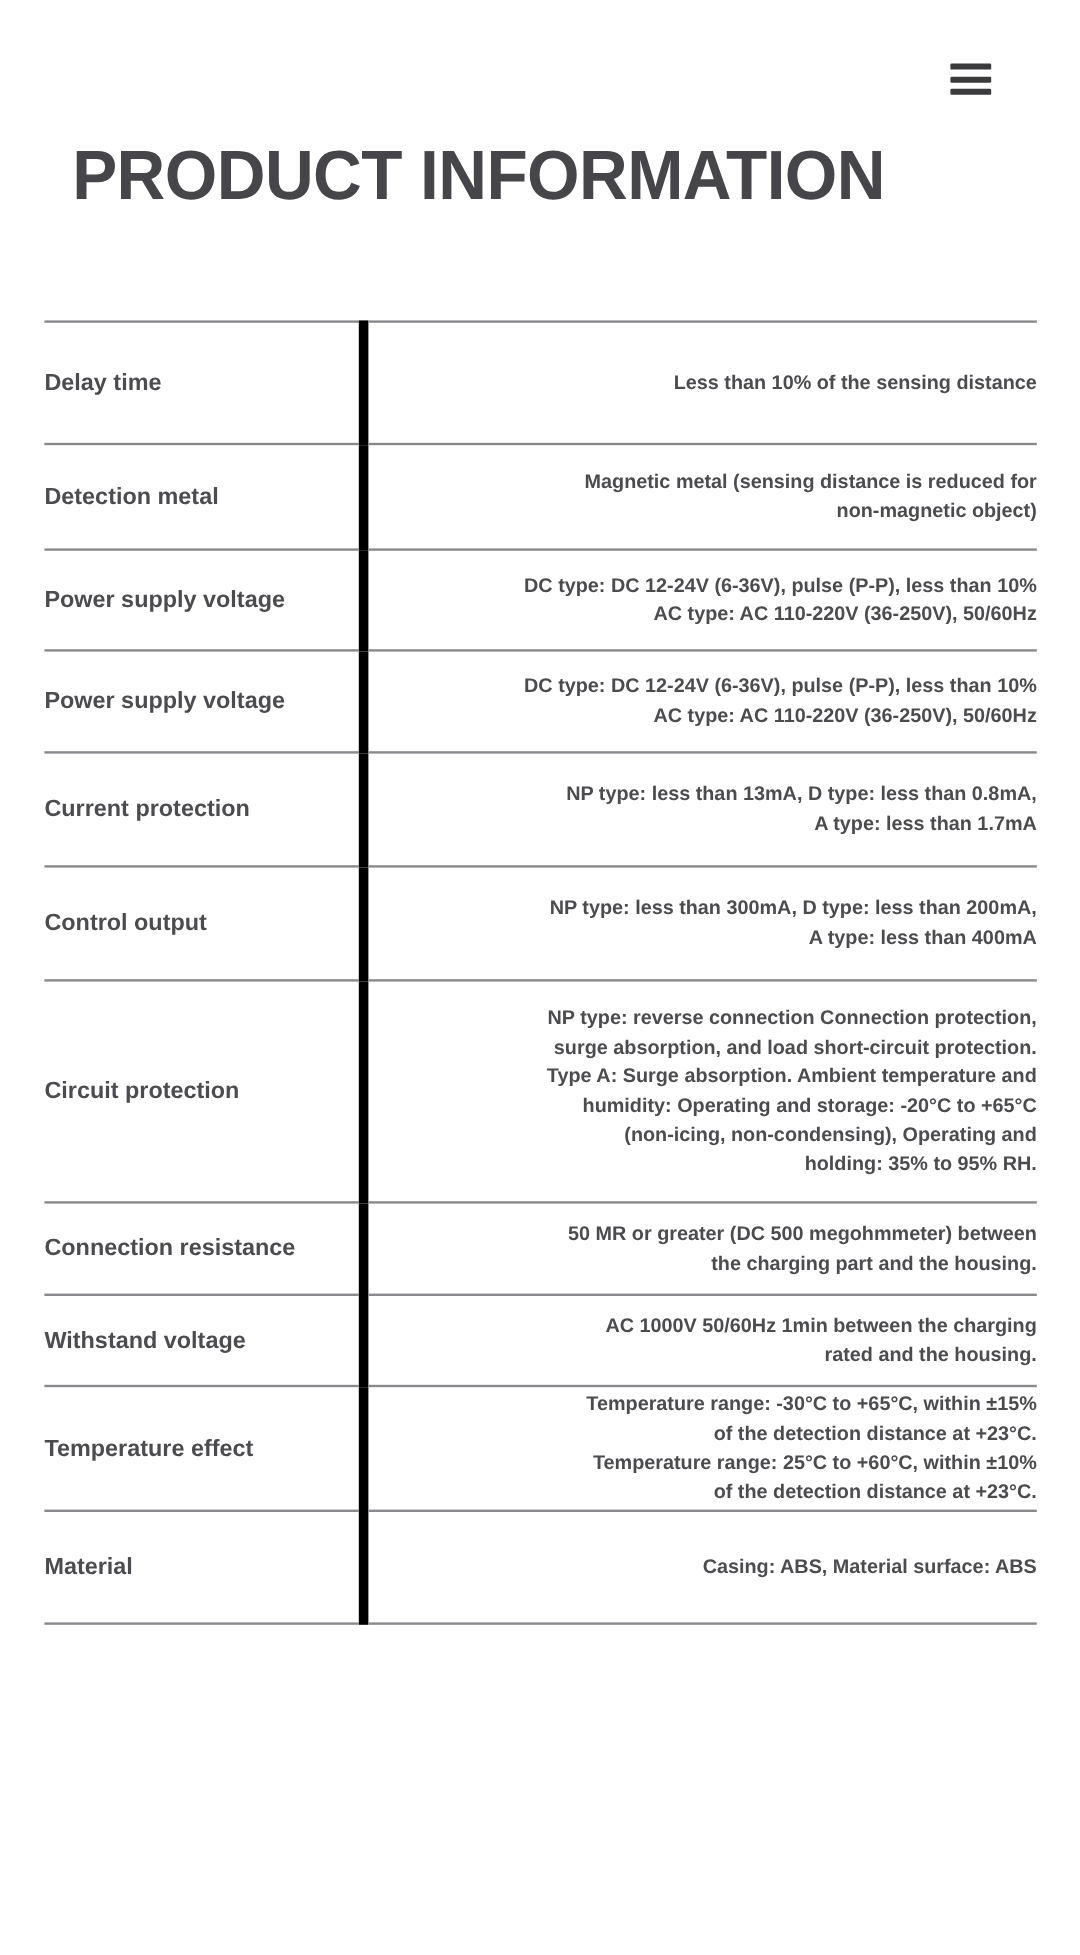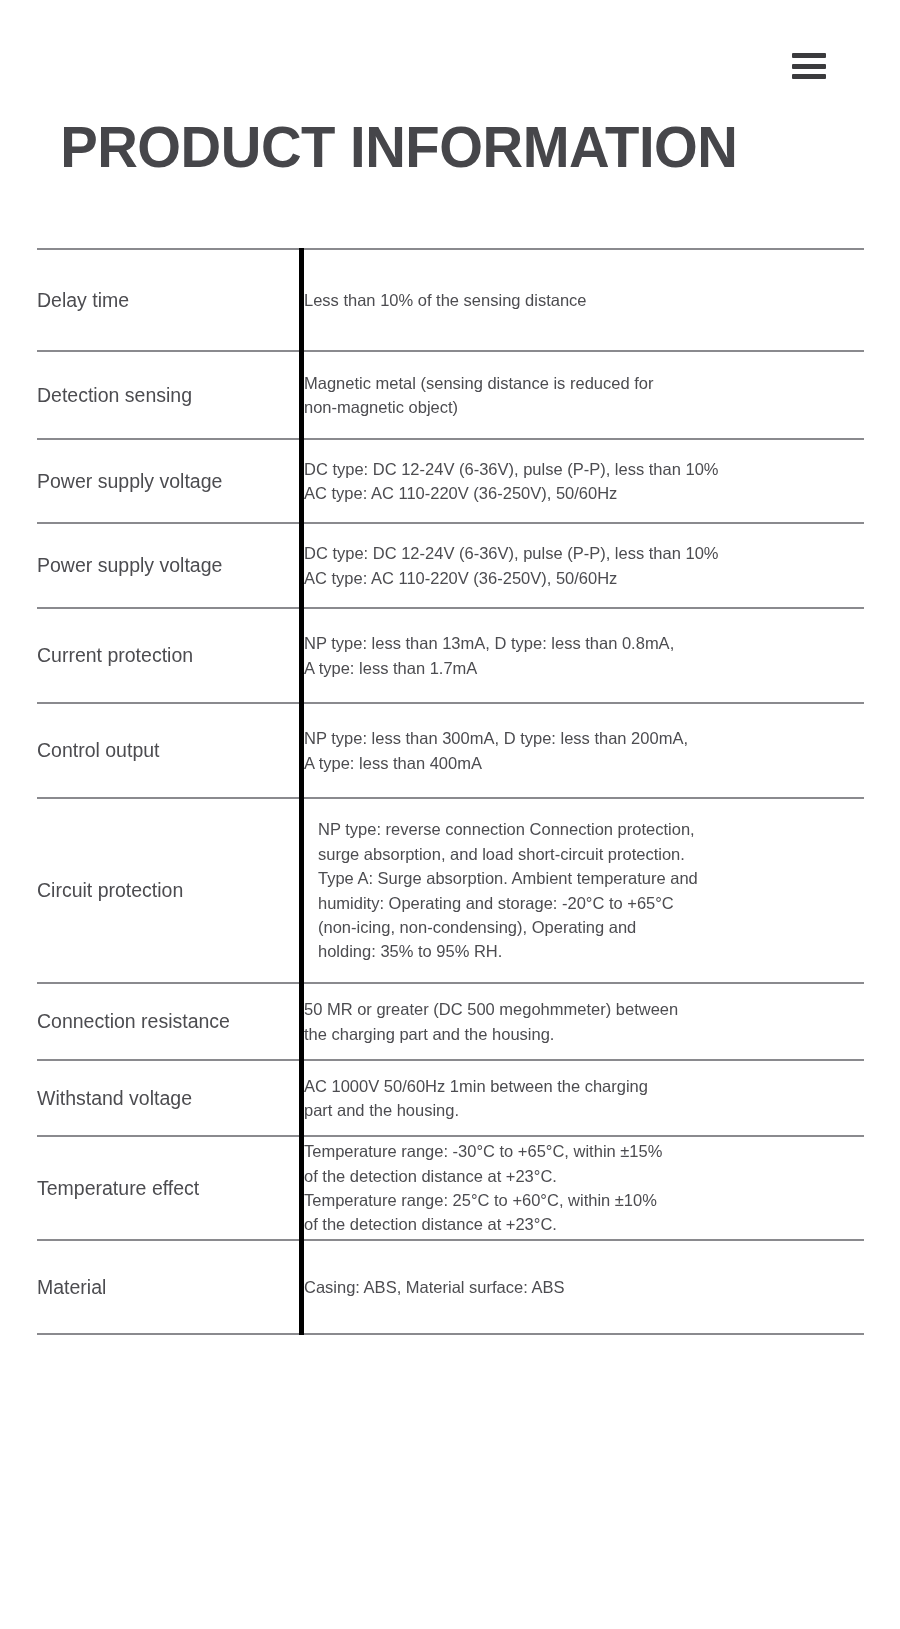--- a/index.html
+++ b/index.html
@@ -53,22 +53,23 @@
     letter-spacing: -0.5px;
     color: #46464a;
     font-family: "Liberation Sans Narrow", "Liberation Sans", "DejaVu Sans", sans-serif;
     transform: scaleX(0.97);
     transform-origin: left center;
     white-space: nowrap;
   }
 
   
   .spec-table-wrap {
-    margin-top: 72px;
+    margin-top: 91px;
     padding: 0 37px;
+    font-weight: bold;
   }
   table.spec-table {
     width: 827px;
     border-collapse: collapse;
     table-layout: fixed;
   }
   table.spec-table tr {
     border-top: 2px solid #8a8a8e;
   }
   table.spec-table tr:last-child {
@@ -80,24 +81,25 @@
     color: #4c4c50;
   }
   td.spec-label {
     width: 262px;
     font-size: 19.5px;
     padding: 10px 0 10px 24px;
     line-height: 1.35;
     white-space: nowrap;
   }
   td.spec-value {
-    border-left: 5px solid #000000;
+    border-left: 8px solid #000000;
     font-size: 16.5px;
     line-height: 1.48;
     padding: 10px 8px 10px 26px;
+    text-align: right;
   }
   td.spec-value .line {
     display: block;
     white-space: nowrap;
   }
   
   tr[data-row="0"] td { height: 100px; }
   tr[data-row="1"] td { height: 86px; }
   tr[data-row="2"] td { height: 82px; }
   tr[data-row="3"] td { height: 83px; }
@@ -131,21 +133,21 @@
 <div class="spec-table-wrap">
   <table class="spec-table">
     <tbody>
         <tr data-row="0">
           <td class="spec-label">Delay time</td>
           <td class="spec-value">
             <span class="line">Less than 10% of the sensing distance</span>
           </td>
         </tr>
         <tr data-row="1">
-          <td class="spec-label">Detection sensing</td>
+          <td class="spec-label">Detection metal</td>
           <td class="spec-value">
             <span class="line">Magnetic metal (sensing distance is reduced for</span>
             <span class="line">non-magnetic object)</span>
           </td>
         </tr>
         <tr data-row="2">
           <td class="spec-label">Power supply voltage</td>
           <td class="spec-value">
             <span class="line">DC type: DC 12-24V (6-36V), pulse (P-P), less than 10%</span>
             <span class="line">AC type: AC 110-220V (36-250V), 50/60Hz</span>
@@ -187,21 +189,21 @@
           <td class="spec-label">Connection resistance</td>
           <td class="spec-value">
             <span class="line">50 MR or greater (DC 500 megohmmeter) between</span>
             <span class="line">the charging part and the housing.</span>
           </td>
         </tr>
         <tr data-row="8">
           <td class="spec-label">Withstand voltage</td>
           <td class="spec-value">
             <span class="line">AC 1000V 50/60Hz 1min between the charging</span>
-            <span class="line">part and the housing.</span>
+            <span class="line">rated and the housing.</span>
           </td>
         </tr>
         <tr data-row="9">
           <td class="spec-label">Temperature effect</td>
           <td class="spec-value">
             <span class="line">Temperature range: -30°C to +65°C, within ±15%</span>
             <span class="line">of the detection distance at +23°C.</span>
             <span class="line">Temperature range: 25°C to +60°C, within ±10%</span>
             <span class="line">of the detection distance at +23°C.</span>
           </td>

